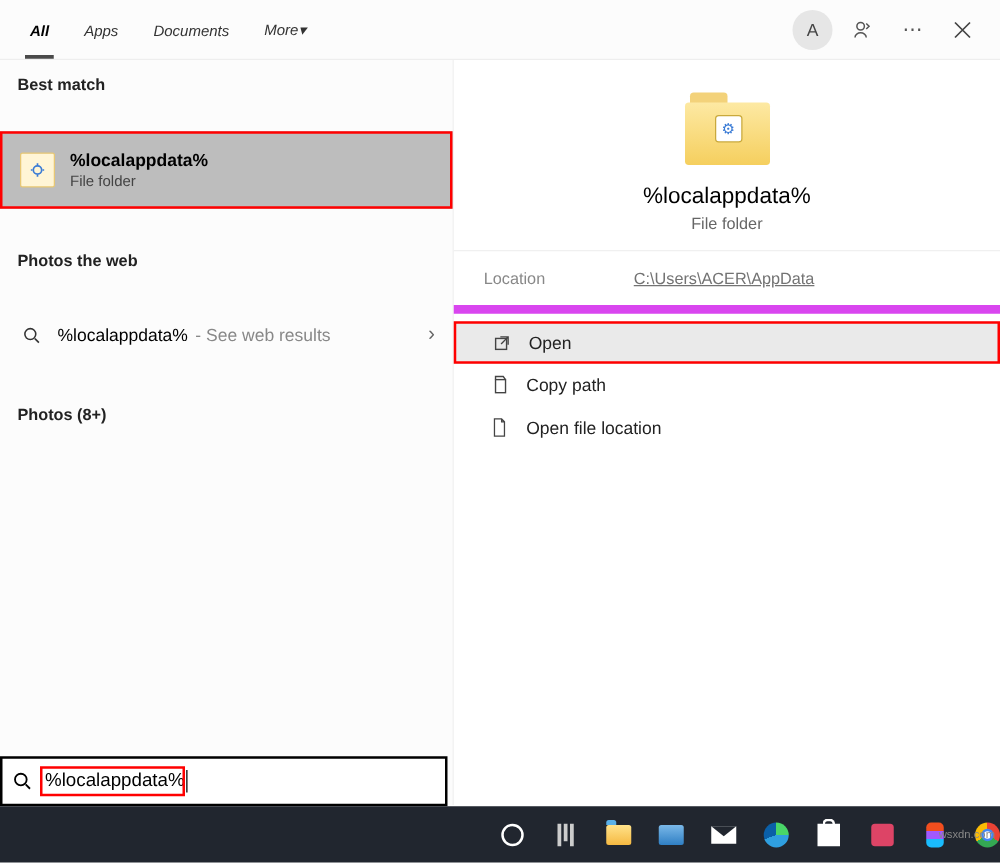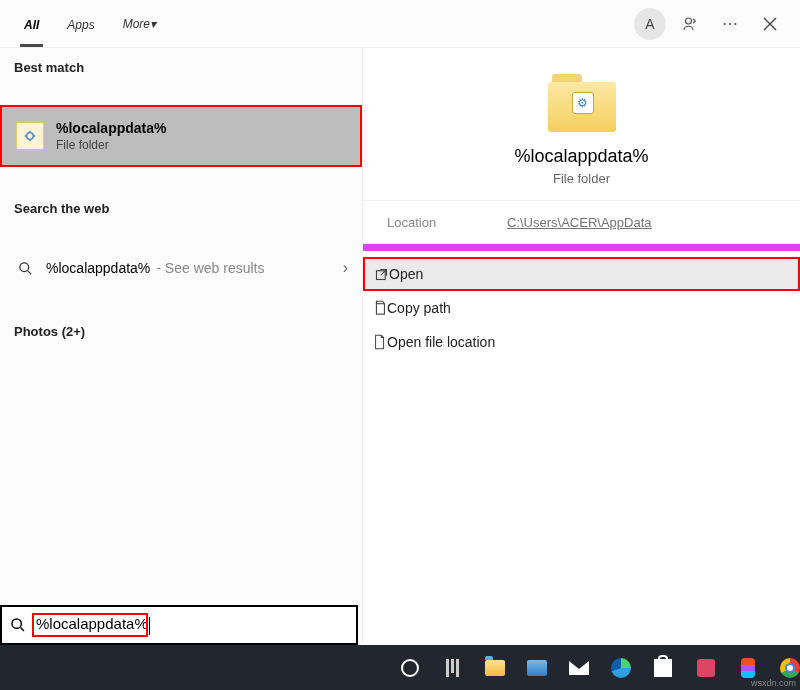--- a/index.html
+++ b/index.html
@@ -39,21 +39,21 @@
     .folder-body { position:absolute; top:8px; left:0; right:0; bottom:0; background:linear-gradient(#fde9a3,#f5cf5e); border-radius:3px; }
     .folder-acc { position:absolute; top:18px; left:24px; width:22px; height:22px; background:#fff; border:1px solid #c9a93c; border-radius:3px; display:flex; align-items:center; justify-content:center; font-size:12px; color:#3a7bd5; }
     .preview-title { margin-top:14px; font-size:18px; color:#000; }
     .preview-sub { font-size:13px; color:#666; margin-top:4px; }
     
     .details { padding: 14px 24px; border-top:1px solid #f0f0f0; border-bottom:7px solid #d946ef; display:flex; font-size:13px; }
     .details .lbl { color:#888; width:120px; }
     .details .val { color:#737373; text-decoration:underline; cursor:pointer; }
     
     .actions { padding: 6px 0; }
-    .action { display:flex; align-items:center; height:34px; padding:0 8px; font-size:14px; color:#222; cursor:pointer; }
+    .action { display:flex; align-items:center; height:34px; padding:0 28px; font-size:14px; color:#222; cursor:pointer; gap:14px; }
     .action.sel { background:#eaeaea; border:2px solid red; }
     .aico { width:16px; height:16px; display:flex; align-items:center; justify-content:center; color:#444; }
     
     .search-bar { position:absolute; left:0; bottom:45px; width:358px; height:40px; border:2px solid #000; background:#fff; display:flex; align-items:center; padding:0 8px; }
     .search-bar .mag { width:18px; color:#000; margin-right:8px; }
     .search-bar .inp { flex:1; border:none; outline:none; font-size:15px; color:#000; background:transparent; }
     .search-bar .hl { position:absolute; left:30px; top:6px; bottom:6px; width:116px; border:2px solid red; pointer-events:none; }
     .caret { display:inline-block; width:1px; height:18px; background:#000; margin-left:1px; vertical-align:middle; }
     
     .taskbar { position:absolute; left:0; right:0; bottom:0; height:45px; background:#21262f; display:flex; align-items:center; padding-left:400px; gap:22px; }
@@ -68,31 +68,32 @@
     .tb-store { width:18px; height:18px; background:#fff; position:relative; }
     .tb-store::before { content:""; position:absolute; top:-4px; left:4px; right:4px; height:4px; border:2px solid #fff; border-bottom:none; border-radius:4px 4px 0 0; }
     .tb-mail { width:20px; height:14px; background:#fff; position:relative; }
     .tb-mail::after { content:""; position:absolute; top:0; left:0; right:0; height:0; border-left:10px solid transparent; border-right:10px solid transparent; border-top:8px solid #21262f; }
     .tb-print { width:20px; height:16px; background:linear-gradient(#7ab8e8,#2f7fc4); border-radius:2px; }
     .tb-figma { width:14px; height:20px; background:linear-gradient(#f24e1e 0 33%,#a259ff 33% 66%,#1abcfe 66% 100%); border-radius:4px; }
     .tb-chrome { width:20px; height:20px; border-radius:50%; background:conic-gradient(#ea4335 0 120deg,#34a853 120deg 240deg,#fbbc05 240deg 360deg); position:relative; }
     .tb-chrome::after { content:""; position:absolute; inset:5px; background:#fff; border-radius:50%; border:2px solid #4285f4; }
     .tb-generic { width:18px; height:18px; background:#d46; border-radius:3px; }
     
-    .watermark { position:absolute; right:4px; bottom:2px; font-size:9px; color:#888; }
+    .watermark { position:absolute; right:4px; bottom:18px; font-size:9px; color:#888; }
     
     svg { display:block; }
   </style>
 </head>
 <body>
 
 <div class="search-window">
   <div class="tabs">
     <div class="tab active">All</div>
     <div class="tab">Apps</div>
+    <div class="tab">Documents</div>
     <div class="tab tab-more">
       <span>More</span>
       <span>▾</span>
     </div>
     <div class="spacer"></div>
     <div class="avatar">A</div>
     <div class="head-ico">
       <svg width="18" height="18" viewBox="0 0 24 24" fill="none" stroke="#555" stroke-width="1.6">
           <circle cx="10" cy="8" r="4"></circle>
           <path d="M4 20c0-3 3-5 6-5s6 2 6 5M16 5l3 3-3 3"></path>
@@ -115,34 +116,34 @@
               <circle cx="12" cy="12" r="5"></circle>
               <path d="M12 4v2M12 18v2M4 12h2M18 12h2"></path>
             </svg>
         </div>
         <div class="txt">
           <div class="title">%localappdata%</div>
           <div class="sub">File folder</div>
         </div>
       </div>
 
-      <div class="section-label">Search the web</div>
+      <div class="section-label">Photos the web</div>
       <div class="web-row">
         <span class="mag">
           <svg width="15" height="15" viewBox="0 0 24 24" fill="none" stroke="#333" stroke-width="2">
               <circle cx="10" cy="10" r="7"></circle>
               <path d="m21 21-5.2-5.2"></path>
             </svg>
         </span>
         <span class="term">%localappdata%</span>
         <span class="hint">- See web results</span>
         <span class="chev">›</span>
       </div>
 
-      <div class="section-label">Photos (2+)</div>
+      <div class="section-label">Photos (8+)</div>
     </div>
 
     <div class="right">
       <div class="preview">
         <div class="folder-big">
           <div class="folder-tab"></div>
           <div class="folder-body"></div>
           <div class="folder-acc">⚙</div>
         </div>
         <div class="preview-title">%localappdata%</div>

